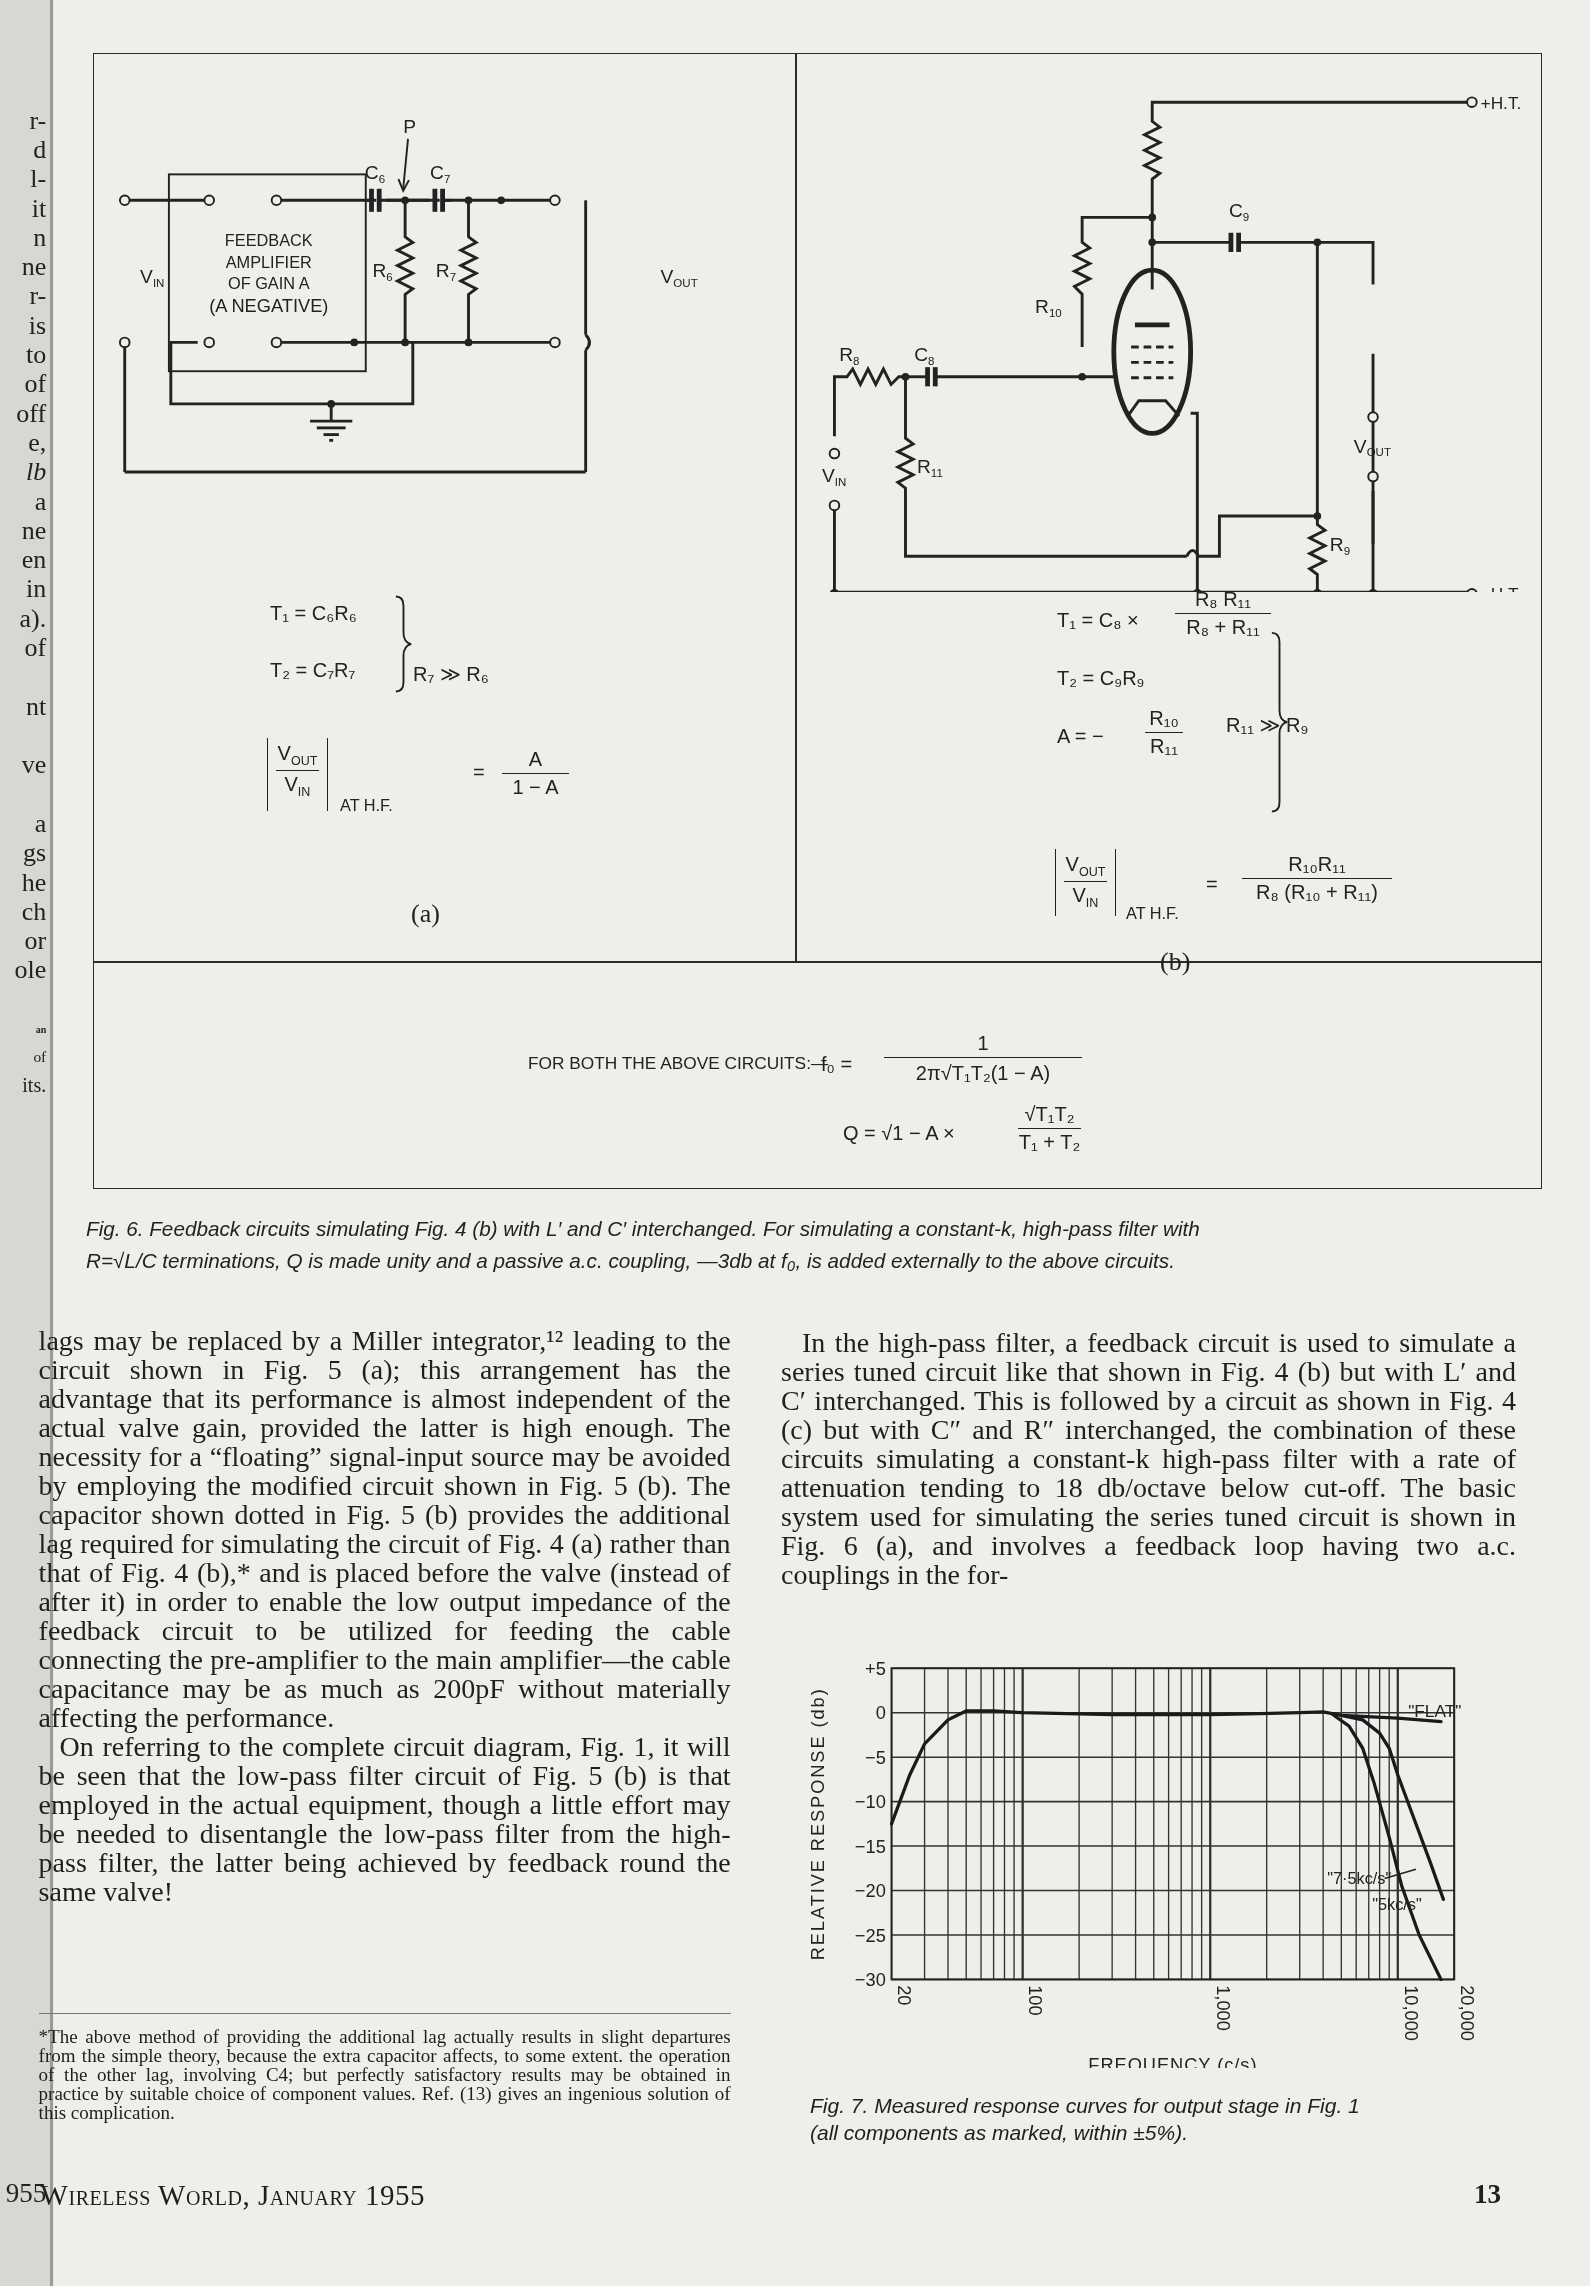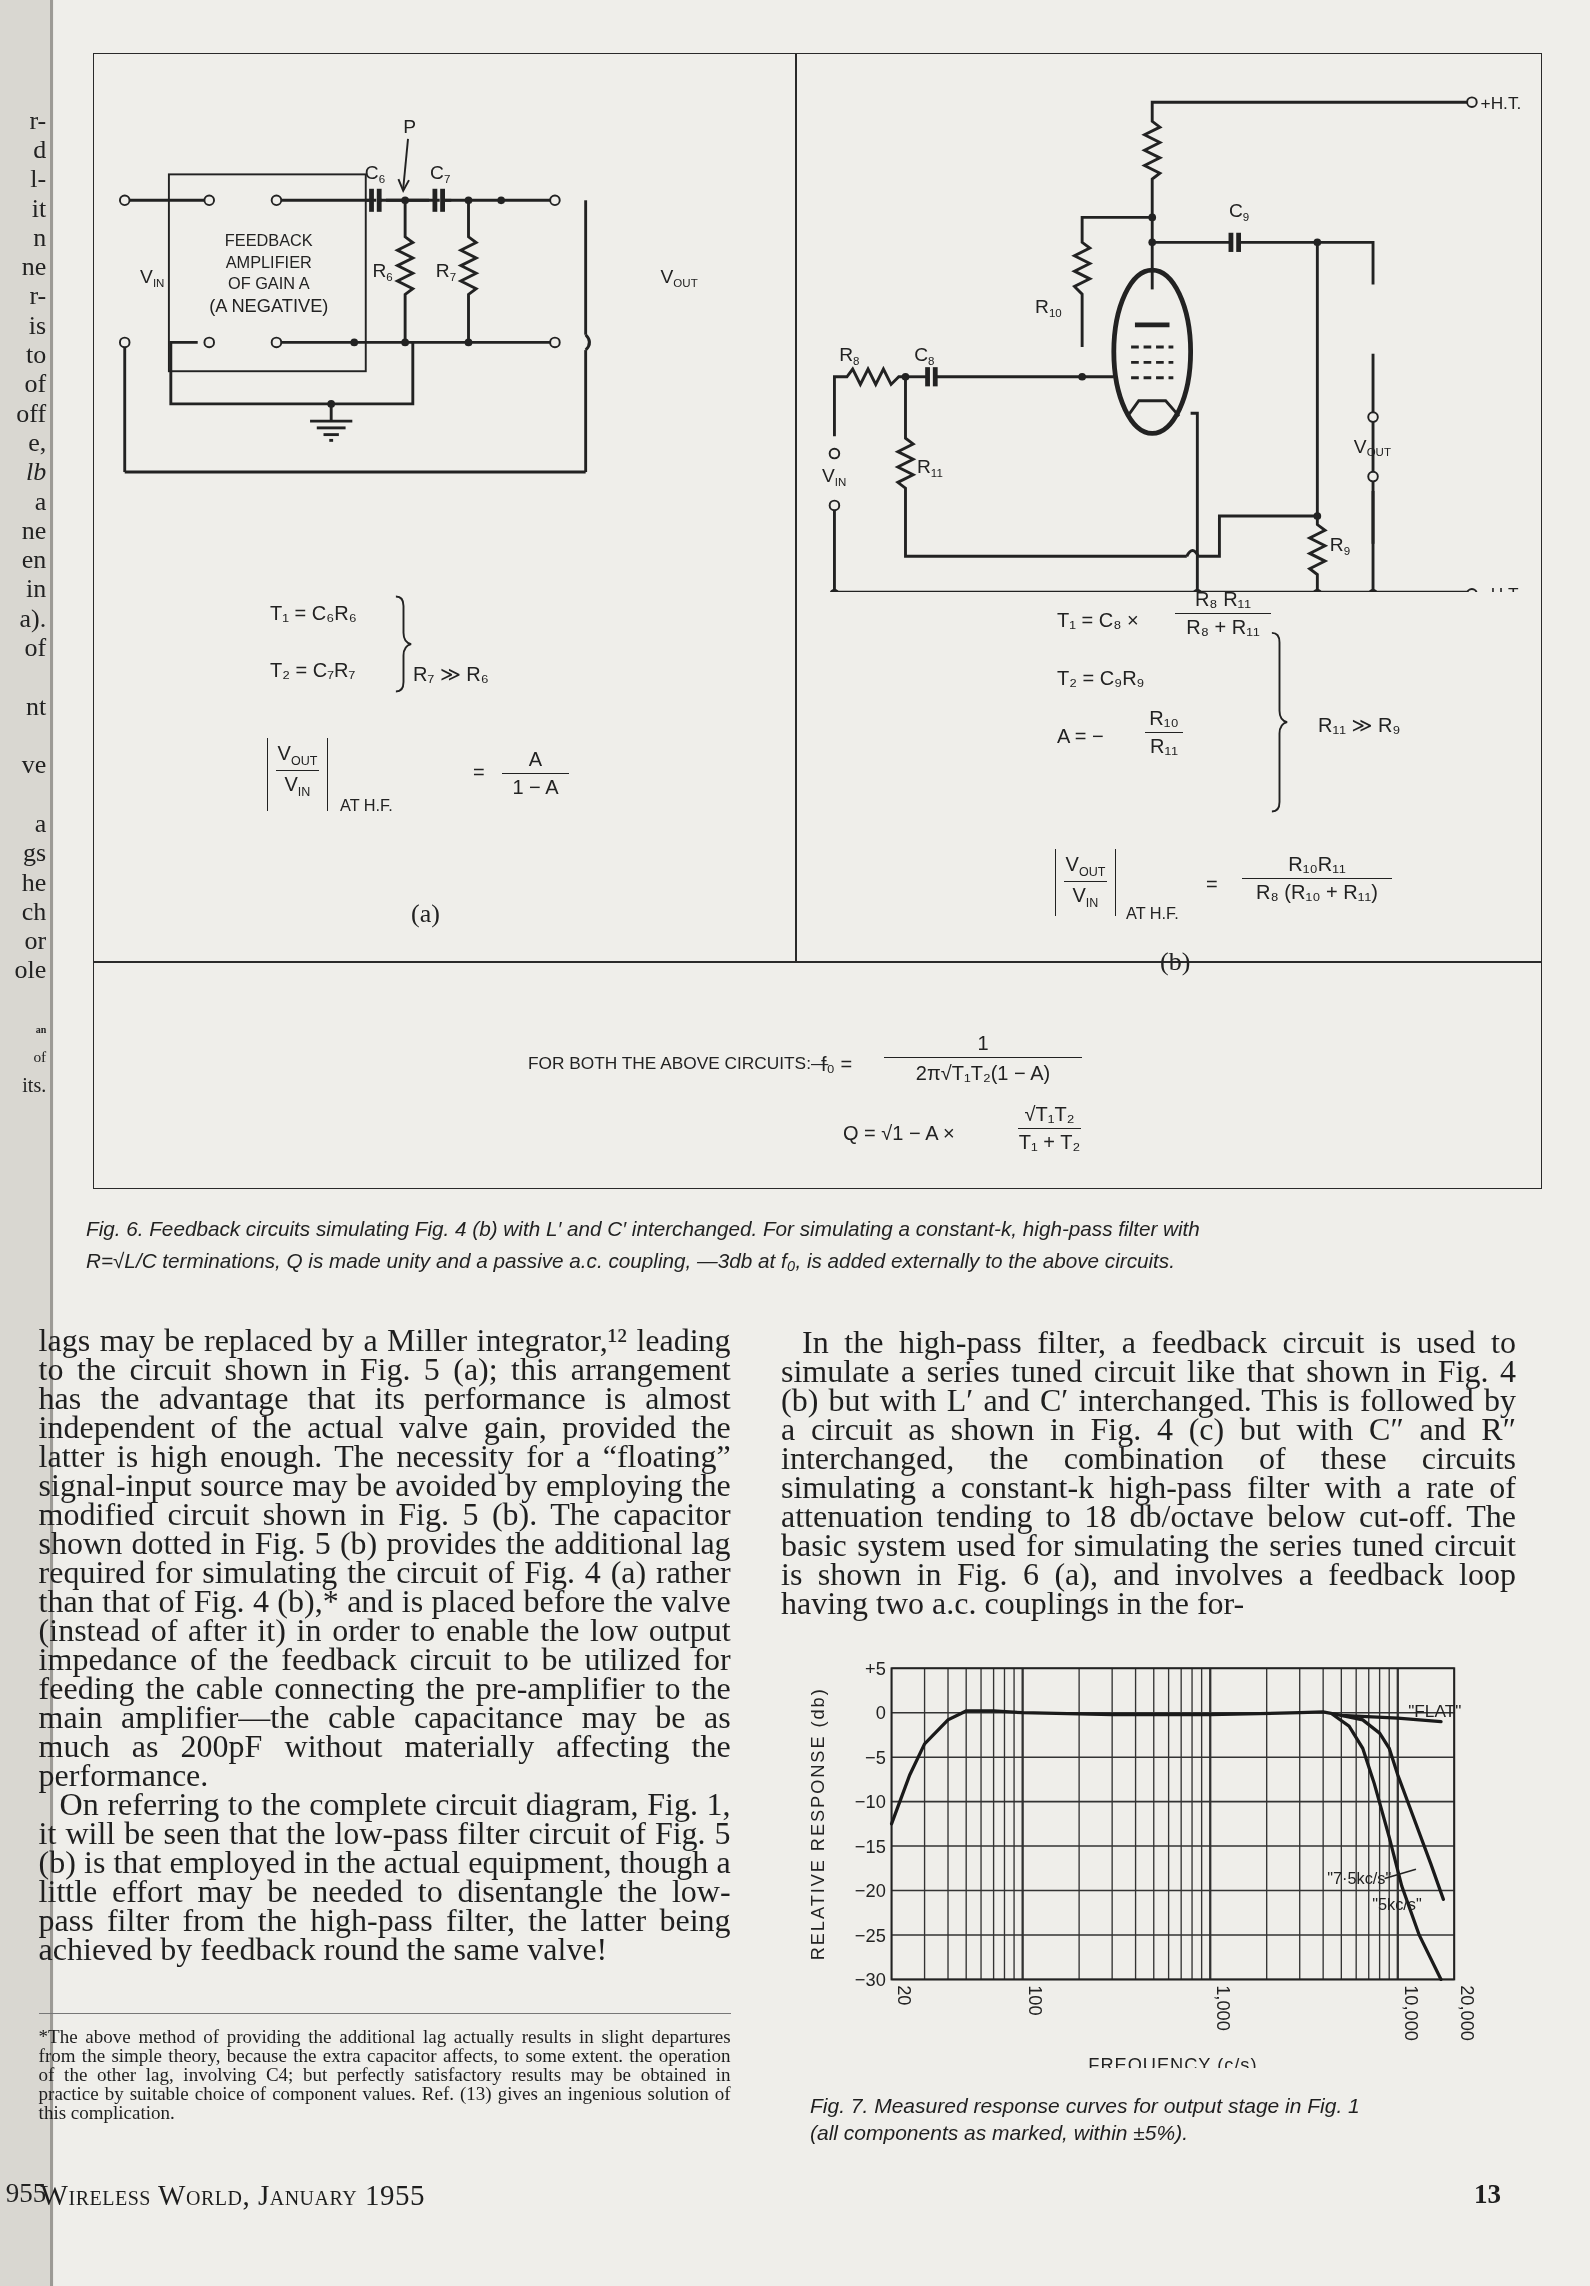--- a/index.html
+++ b/index.html
@@ -6,21 +6,21 @@
   body{width:1591px;height:2286px;background:#e9e8e4;position:relative;overflow:hidden;font-family:"Liberation Serif",serif;color:#1e1e1e;}
   .gutter{position:absolute;left:0;top:0;width:50px;height:2286px;background:#d9d7d1;border-right:3.8px solid #9c9a95;overflow:hidden;}
   .gutter .frag{position:absolute;right:3.8px;font-size:26px;line-height:29px;text-align:right;color:#222;}
   .page{position:absolute;left:54px;top:0;width:1537px;height:2286px;background:#efeeea;}
   .figbox{position:absolute;left:39px;top:53px;width:1449px;height:1136px;border:1.9px solid #2a2a2a;box-sizing:border-box;}
   .figbox .vdiv{position:absolute;left:701px;top:0;width:1.9px;height:907px;background:#2a2a2a;}
   .figbox .hdiv{position:absolute;left:0;top:907px;width:100%;height:1.9px;background:#2a2a2a;}
   svg text{font-family:"Liberation Sans",sans-serif;fill:#222;}
   .eq{position:absolute;font-family:"Liberation Sans",sans-serif;font-size:20px;color:#222;white-space:nowrap;}
   .caption6{position:absolute;left:32px;top:1213px;width:1470px;font-family:"Liberation Sans",sans-serif;font-style:italic;font-size:20.7px;line-height:32px;color:#222;}
-  .col{position:absolute;font-size:32px;line-height:29px;text-align:justify;color:#1f1f1f;}
+  .col{position:absolute;font-size:28px;line-height:29px;text-align:justify;color:#1f1f1f;}
   .col p{margin:0;}
   .col .ind{text-indent:21px;}
   .fn{position:absolute;left:-15.4px;top:2027px;width:692px;font-size:19px;line-height:19px;text-align:justify;}
   .fnrule{position:absolute;left:-15.4px;top:2013px;width:692px;height:1px;background:#777;}
   .footer-left{position:absolute;left:-13.4px;top:2179px;font-size:29px;font-variant:small-caps;letter-spacing:0.5px;}
   .footer-right{position:absolute;left:1420px;top:2179px;font-size:27px;font-weight:bold;}
   .caption7{position:absolute;left:756px;top:2092px;width:730px;font-family:"Liberation Sans",sans-serif;font-style:italic;font-size:21px;line-height:27px;}
   .chart{position:absolute;left:730px;top:1645px;}
 </style>
 </head>
@@ -230,21 +230,21 @@
     </div>
     <div class="eq" style="left:963px;top:613px">T₂ = C₉R₉</div>
     <div class="eq" style="left:963px;top:671px">A = −</div>
     <div class="eq" style="left:1051px;top:653px;text-align:center;width:38px">
       <div style="border-bottom:1.9px solid #222;padding-bottom:1.9px">R₁₀</div>
       <div style="padding-top:1.9px">R₁₁</div>
     </div>
     <svg style="position:absolute;left:1176px;top:576px" width="19" height="192" viewBox="0 0 20 200">
         <path d="M2 2 q8 0 8 10 v72 q0 10 8 12 q-8 2 -8 12 v72 q0 10 -8 10" stroke="#222" stroke-width="2" fill="none"></path>
       </svg>
-    <div class="eq" style="left:1224px;top:659px">R₁₁ ≫ R₉</div>
+    <div class="eq" style="left:1132px;top:659px">R₁₁ ≫ R₉</div>
     <div class="eq" style="left:961px;top:795px;border-left:1.9px solid #222;border-right:1.9px solid #222;padding:0 7.7px;height:67px">
       <div style="text-align:center;border-bottom:1.9px solid #222;padding:3.8px 1.9px 1.9px"><span>V</span><sub style="font-size:12.5px">OUT</sub></div>
       <div style="text-align:center;padding-top:1.9px"><span>V</span><sub style="font-size:12.5px">IN</sub></div>
     </div>
     <div class="eq" style="left:1032px;top:850px;font-size:16.3px">AT H.F.</div>
     <div class="eq" style="left:1112px;top:819px">=</div>
     <div class="eq" style="left:1148px;top:799px;text-align:center;width:150px">
       <div style="border-bottom:1.9px solid #222;padding-bottom:1.9px">R₁₀R₁₁</div>
       <div style="padding-top:1.9px">R₈ (R₁₀ + R₁₁)</div>
     </div>

